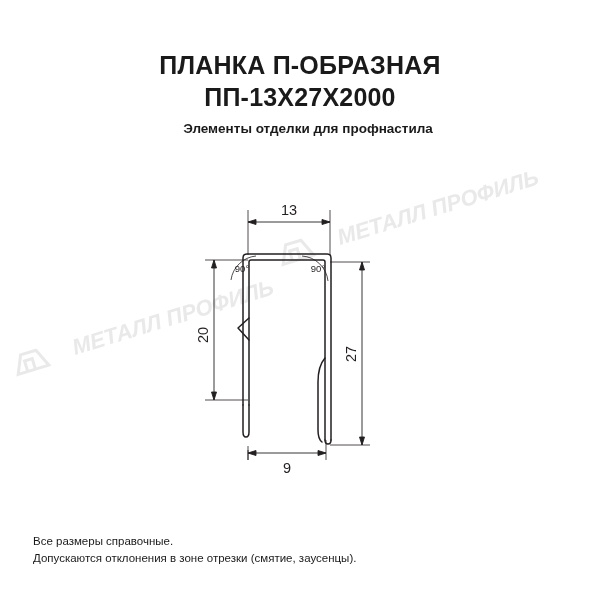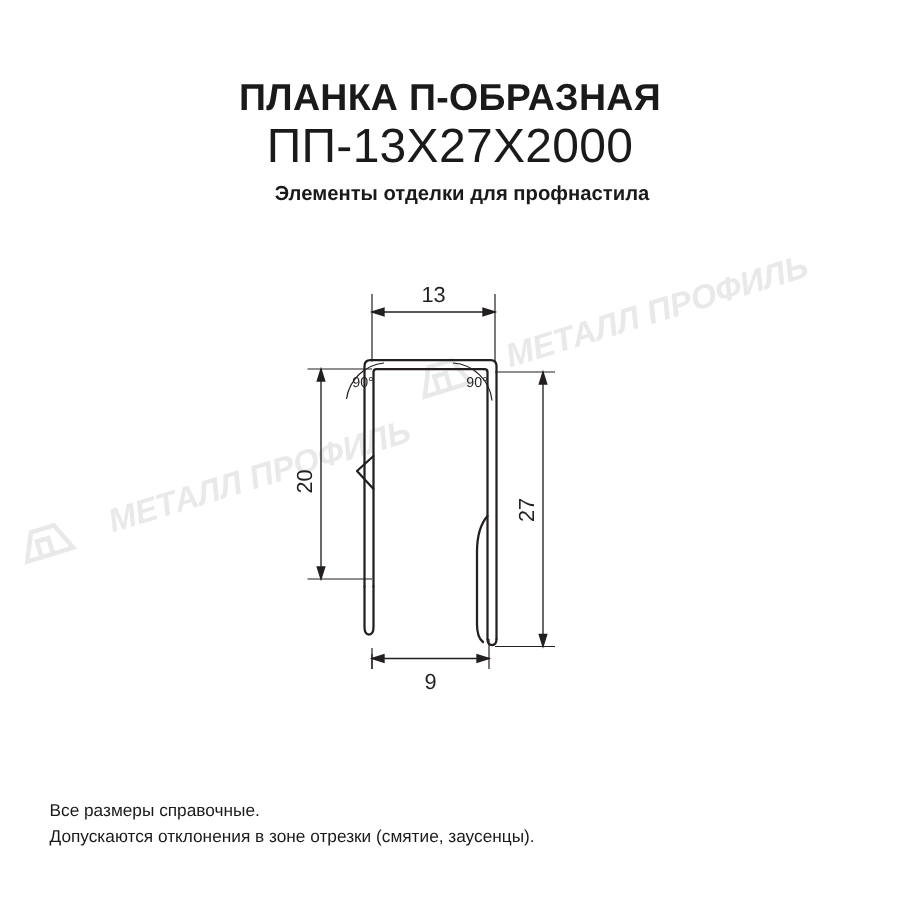--- a/index.html
+++ b/index.html
@@ -28,37 +28,37 @@
     text-align: center;
   }
   .title-1 {
     font-size: 25px;
     font-weight: bold;
     letter-spacing: 0.2px;
     line-height: 30px;
     white-space: nowrap;
   }
   .title-2 {
-    font-size: 32px;
-    font-weight: normal;
+    font-size: 25px;
+    font-weight: bold;
     letter-spacing: 0.2px;
     line-height: 34px;
     white-space: nowrap;
   }
   .subtitle {
     font-size: 13.5px;
     font-weight: bold;
     margin-top: 6px;
     line-height: 18px;
     white-space: nowrap;
     padding-left: 16px;
   }
   .drawing {
     position: absolute;
-    top: 136px;
+    top: 150px;
     left: 0;
     width: 600px;
     height: 360px;
   }
   .watermark-layer {
     position: absolute;
     top: 150px;
     left: 0;
     width: 600px;
     height: 360px;

